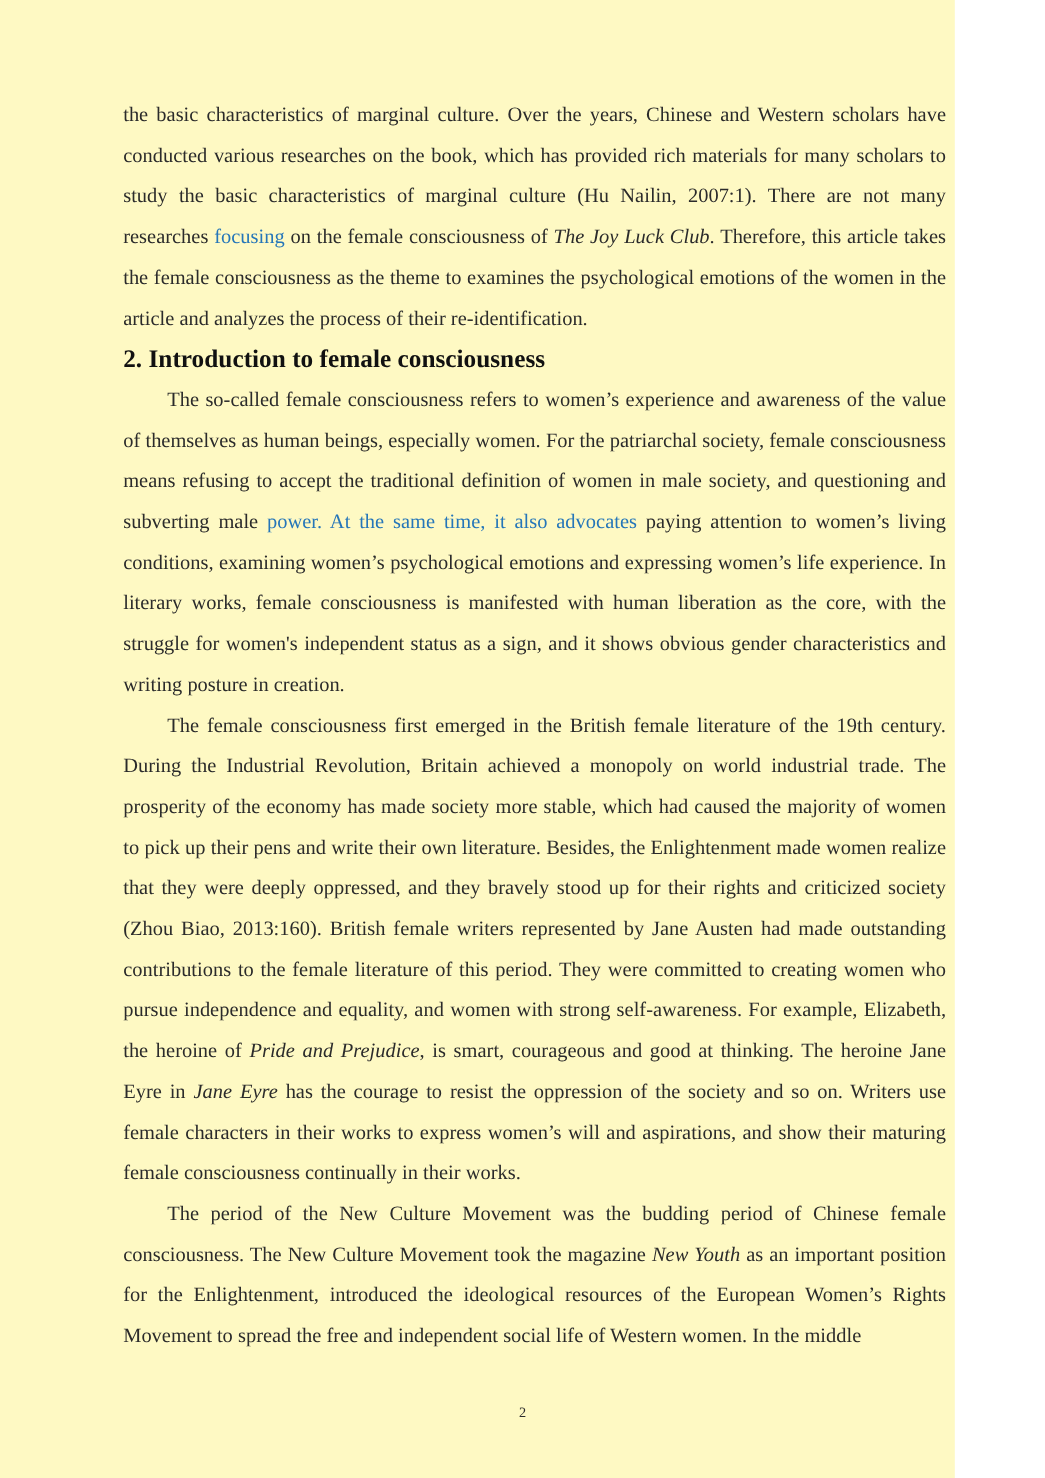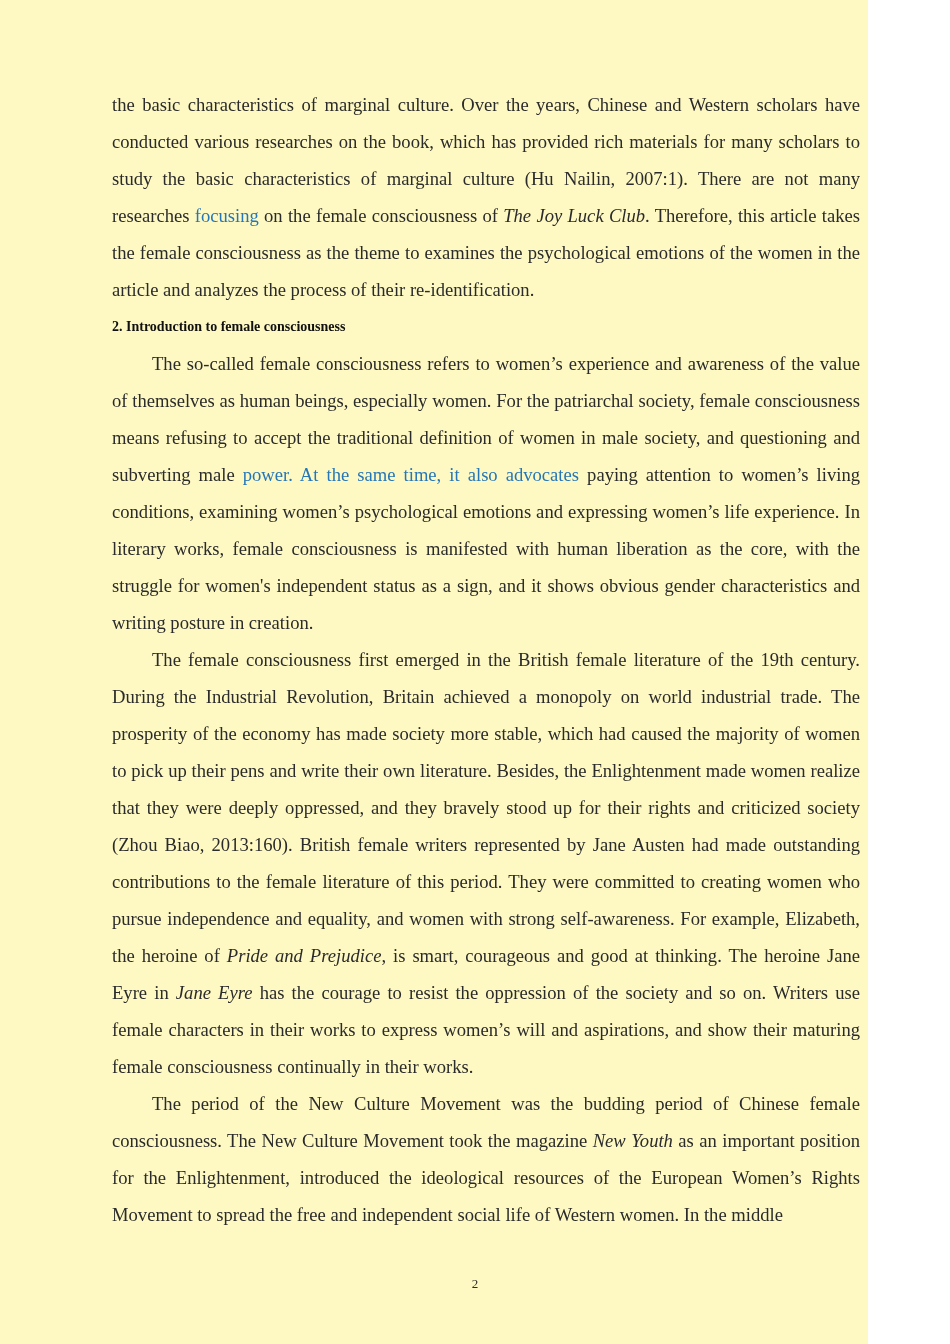--- a/index.html
+++ b/index.html
@@ -31,21 +31,21 @@
     text-justify: inter-word;
     -webkit-hyphens: none;
     hyphens: none;
   }
   p.indent {
     text-indent: 40px;
   }
   h2.section-heading {
     margin: 0;
     color: #111111;
-    font-size: 14px;
+    font-size: 23px;
     line-height: 37px;
     font-weight: bold;
     text-align: left;
   }
   .blue {
     color: #2576b9;
   }
   .ital {
     font-style: italic;
   }

